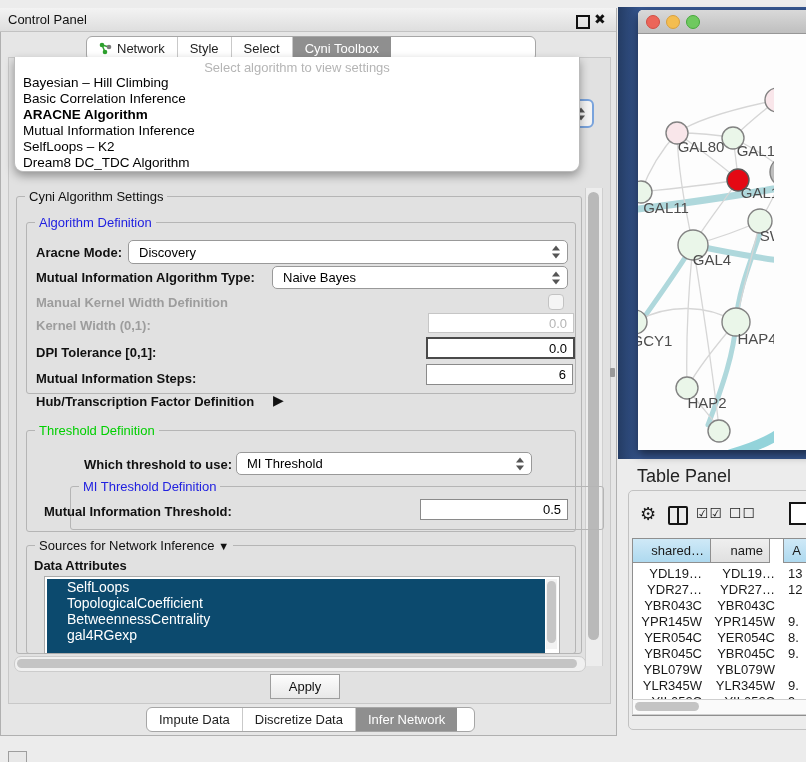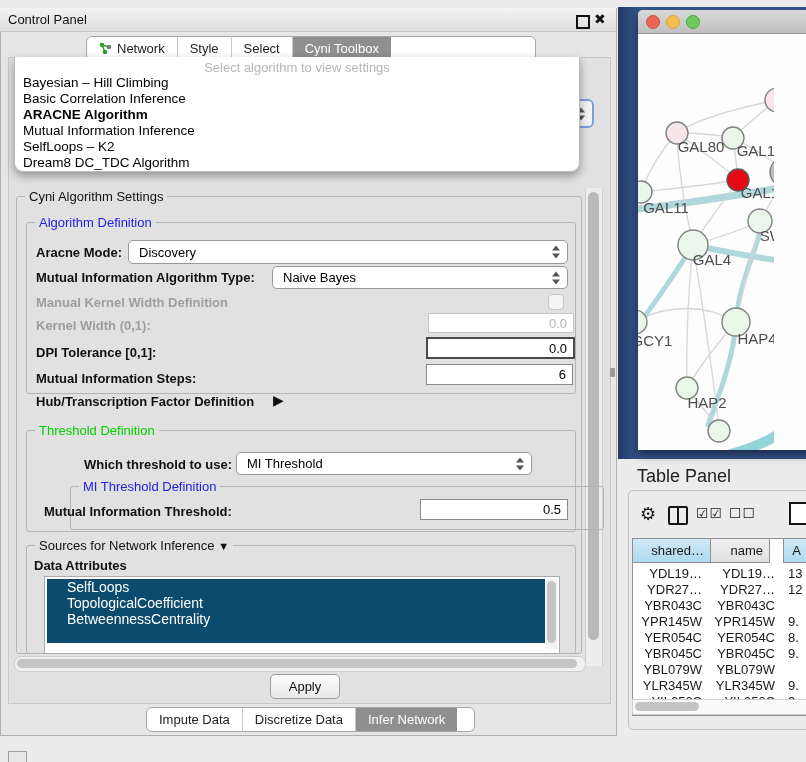--- a/index.html
+++ b/index.html
@@ -43,21 +43,21 @@
   .stepper:before{content:"";position:absolute;top:0;left:0;border-left:4.5px solid transparent;border-right:4.5px solid transparent;border-bottom:5px solid #555;}
   .stepper:after{content:"";position:absolute;bottom:0;left:0;border-left:4.5px solid transparent;border-right:4.5px solid transparent;border-top:5px solid #555;}
   .field{position:absolute;background:#fff;border:1px solid #8a8a8a;font-size:13px;text-align:right;padding-right:6px;display:flex;align-items:center;justify-content:flex-end;color:#000;}
   .field.dis{border:1px solid #c6c6c6;color:#b5b5b5;}
   .field.focus{border:2px solid #4a4a4a;}
   .checkbox{position:absolute;width:14px;height:14px;border:1px solid #c3c3c3;border-radius:4px;background:#f5f5f5;}
   
   .attr-row{height:16px;line-height:16px;color:#fff;background:#0c4a6e;padding-left:20px;font-size:14px;}
   
   .btn{display:flex;align-items:center;justify-content:center;background:linear-gradient(#fdfdfd,#e8e8e8);
-       border:1px solid #9e9e9e;border-radius:5px;font-size:13px;color:#111;}
+       border:1px solid #9e9e9e;border-radius:0;font-size:13px;color:#111;}
   
   #desktop{left:618px;top:7px;width:188px;height:452px;background:linear-gradient(90deg,#243c64,#36568f 22px);}
   #netwin{left:638px;top:10px;width:175px;height:440px;background:#fdfdfd;border-radius:5px 0 0 0;
           box-shadow:0 5px 10px rgba(0,0,0,.5);}
   #netbar{left:638px;top:10px;width:175px;height:23px;background:linear-gradient(#d9d9d9,#bfbfbf);
           border-bottom:1px solid #979797;border-radius:5px 0 0 0;}
   .light{position:absolute;width:12px;height:12px;border-radius:50%;top:15px;}
   
   #tp-box{left:628px;top:490px;width:184px;height:238px;background:#ececec;border:1px solid #c2c2c2;border-radius:5px;}
   .thcell{position:absolute;height:25px;border:1px solid #8f8f8f;font-size:13px;display:flex;align-items:center;box-sizing:border-box;}
@@ -172,20 +172,21 @@
     <span>Sources for Network Inference</span>
     <span style="font-size:11px;">▼</span>
   </span>
 </div>
 <span class="abs blabel" style="left:34px;top:558px;">Data Attributes</span>
 <div class="abs" style="left:44px;top:576px;width:514px;height:76px;background:#fff;border:1px solid #ababab;overflow:hidden;">
   <div style="position:absolute;left:2px;top:2px;right:14px;">
     <div class="attr-row">SelfLoops</div>
     <div class="attr-row">TopologicalCoefficient</div>
     <div class="attr-row">BetweennessCentrality</div>
+    <div class="attr-row">gal4RGexp</div>
     <div class="attr-row"></div>
   </div>
   <div style="position:absolute;right:2px;top:2px;width:11px;height:70px;background:#f2f2f2;">
     <div class="thumb" style="position:absolute;left:1px;top:2px;width:9px;height:62px;background:#c6c6c6;"></div>
   </div>
 </div>
 
 <div class="abs" style="left:14px;top:656px;width:570px;height:14px;background:#f0f0f0;border:1px solid #ccc;border-radius:7px;">
   <div class="thumb" style="position:absolute;left:2px;top:2px;width:560px;height:9px;background:#c4c4c4;"></div>
 </div>

